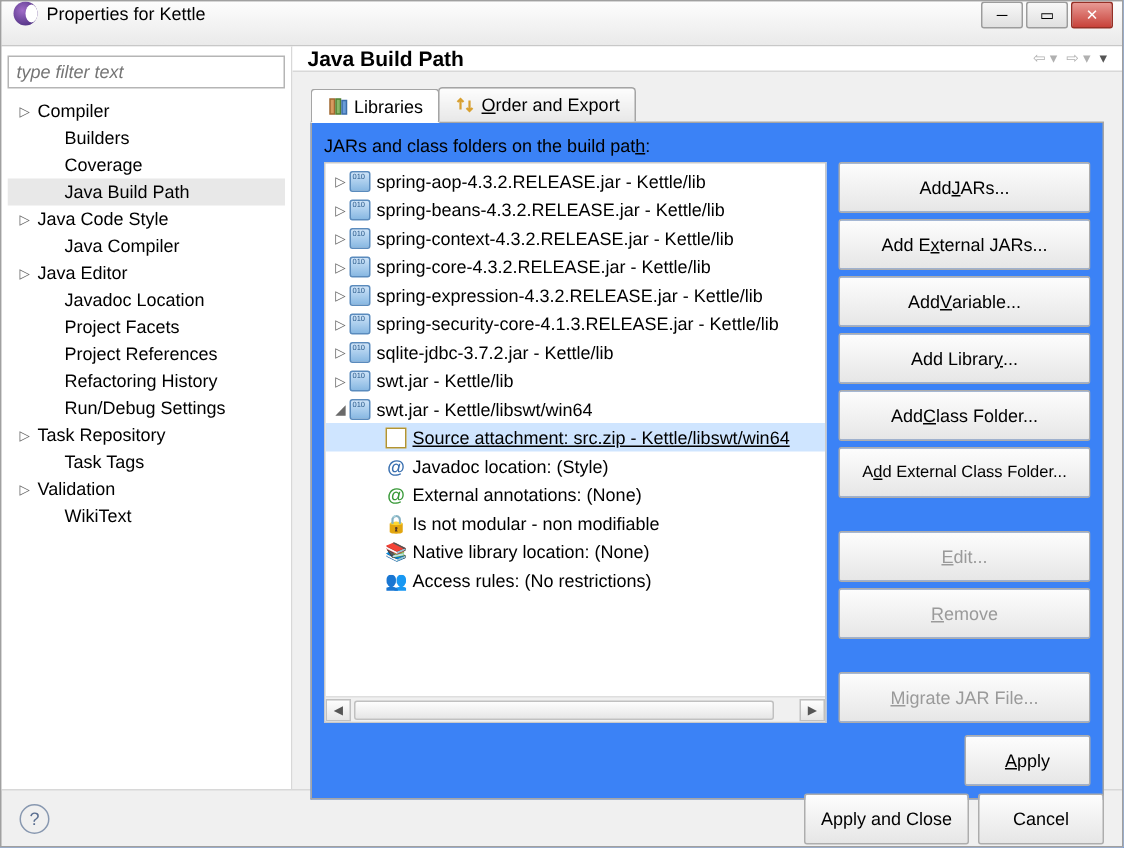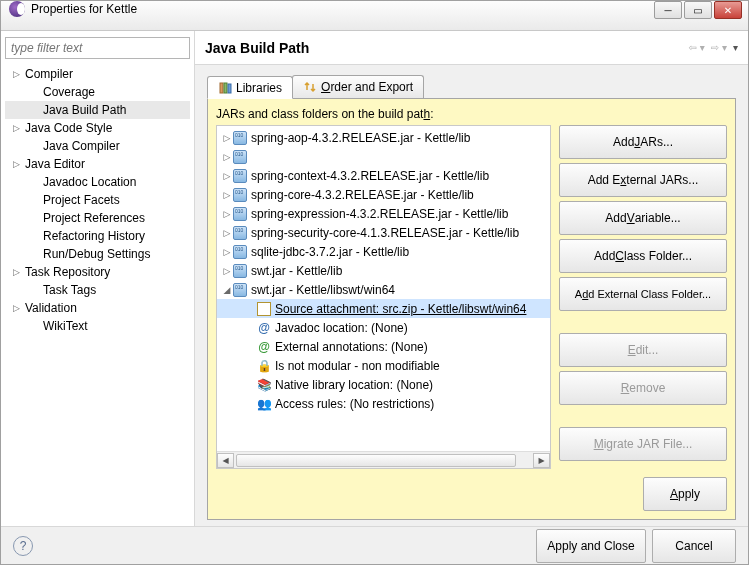--- a/index.html
+++ b/index.html
@@ -45,21 +45,21 @@
   .mainhead h1 { font-size:14px; font-weight:bold; margin:0;}
   .headnav { display:flex; gap:6px; align-items:center;}
   .headnav span { color:#b0b0b0; font-size:10px;}
   .headnav .menu { color:#555; font-size:10px;}
   .mainbody { flex:1; padding:10px 12px 6px 12px; display:flex; flex-direction:column;}
   
   .tabbar { display:flex; height:24px; border-bottom:1px solid #a5a5a5; position:relative;}
   .tab { display:flex; align-items:center; gap:4px; padding:0 10px; border:1px solid #a5a5a5; border-bottom:none; background:linear-gradient(#fdfdfd,#e8e8e8); border-radius:3px 3px 0 0; margin-right:-1px; cursor:default; font-size:12px;}
   .tab.active { background:#fff; border-bottom:1px solid #fff; position:relative; top:1px; z-index:2;}
   .tabicon { width:14px; height:14px; display:inline-block;}
-  .tabpanel { background:#fef9c3; border:1px solid #a5a5a5; border-top:none; padding:8px; flex:1; display:flex; flex-direction:column;}
+  .tabpanel { background:#3b82f6; border:1px solid #a5a5a5; border-top:none; padding:8px; flex:1; display:flex; flex-direction:column;}
   .panelrow { display:flex; flex:1; gap:8px; overflow:hidden;}
   .jartree { flex:1; border:1px solid #c9c9c9; background:#fff; overflow:auto; padding:2px 0 0 0; position:relative;}
   .btncol { width:168px; display:flex; flex-direction:column; gap:4px; }
   .btn { height:24px; border:1px solid #adadad; background:linear-gradient(#fdfdfd,#e6e6e6); border-radius:2px; font-size:12px; display:flex; align-items:center; justify-content:center; padding:16px 8px;}
   .btn.disabled { color:#9a9a9a; }
   .btngap { height:14px; }
   
   .trow { display:flex; align-items:center; height:19px; padding-left:4px; white-space:nowrap; font-size:12px;}
   .trow .tw { width:12px; color:#6a6a6a; font-size:9px; text-align:center;}
   .trow.d1 { padding-left:28px; }
@@ -99,20 +99,24 @@
 
   <div class="sidebar">
     <input class="filter" placeholder="type filter text" style="">
     <div class="navtree" id="navtree">
         <div class="navitem">
           <span class="tw">▷</span>
           <span>Compiler</span>
         </div>
         <div class="navitem l2">
           <span class="tw"></span>
+          <span>Builders</span>
+        </div>
+        <div class="navitem l2">
+          <span class="tw"></span>
           <span>Coverage</span>
         </div>
         <div class="navitem l2 selected">
           <span class="tw"></span>
           <span>Java Build Path</span>
         </div>
         <div class="navitem">
           <span class="tw">▷</span>
           <span>Java Code Style</span>
         </div>
@@ -202,20 +206,21 @@
           <div class="jartree">
             <div id="jartree-body">
                 <div class="trow">
                   <span class="tw">▷</span>
                   <span class="jar-icon"></span>
                   <span>spring-aop-4.3.2.RELEASE.jar - Kettle/lib</span>
                 </div>
                 <div class="trow">
                   <span class="tw">▷</span>
                   <span class="jar-icon"></span>
+                  <span>spring-beans-4.3.2.RELEASE.jar - Kettle/lib</span>
                 </div>
                 <div class="trow">
                   <span class="tw">▷</span>
                   <span class="jar-icon"></span>
                   <span>spring-context-4.3.2.RELEASE.jar - Kettle/lib</span>
                 </div>
                 <div class="trow">
                   <span class="tw">▷</span>
                   <span class="jar-icon"></span>
                   <span>spring-core-4.3.2.RELEASE.jar - Kettle/lib</span>
@@ -246,21 +251,21 @@
                   <span>swt.jar - Kettle/libswt/win64</span>
                 </div>
                 <div class="trow d1 sel">
                   <span class="tw"></span>
                   <span class="file-icon"></span>
                   <span>Source attachment: src.zip - Kettle/libswt/win64</span>
                 </div>
                 <div class="trow d1">
                   <span class="tw"></span>
                   <span class="at-icon">@</span>
-                  <span>Javadoc location: (None)</span>
+                  <span>Javadoc location: (Style)</span>
                 </div>
                 <div class="trow d1">
                   <span class="tw"></span>
                   <span class="at-icon" style="color:#3a9a3a">@</span>
                   <span>External annotations: (None)</span>
                 </div>
                 <div class="trow d1">
                   <span class="tw"></span>
                   <span class="lock-icon">🔒</span>
                   <span>Is not modular - non modifiable</span>
@@ -280,20 +285,21 @@
               <div class="arrow">◀</div>
               <div class="thumb"></div>
               <div style="flex:1"></div>
               <div class="arrow">▶</div>
             </div>
           </div>
           <div class="btncol">
             <div class="btn">Add <u class="acc">J</u>ARs...</div>
             <div class="btn">Add E<u class="acc">x</u>ternal JARs...</div>
             <div class="btn">Add <u class="acc">V</u>ariable...</div>
+            <div class="btn">Add Librar<u class="acc">y</u>...</div>
             <div class="btn">Add <u class="acc">C</u>lass Folder...</div>
             <div class="btn" style="font-size:11px;">A<u class="acc">d</u>d External Class Folder...</div>
             <div class="btngap"></div>
             <div class="btn disabled"><u class="acc">E</u>dit...</div>
             <div class="btn disabled"><u class="acc">R</u>emove</div>
             <div class="btngap"></div>
             <div class="btn disabled"><u class="acc">M</u>igrate JAR File...</div>
           </div>
         </div>
         <div class="applyrow">

